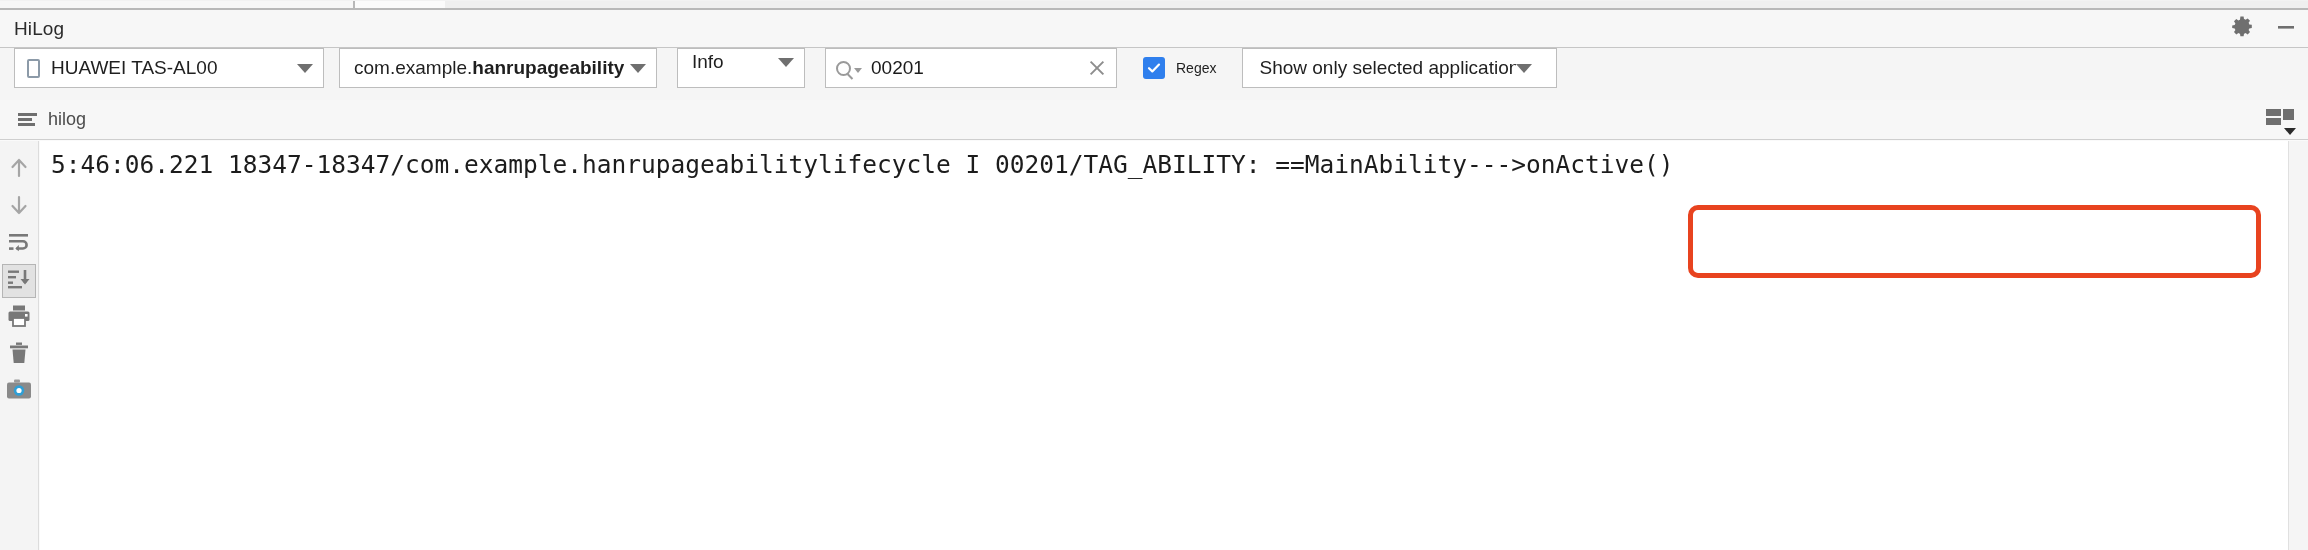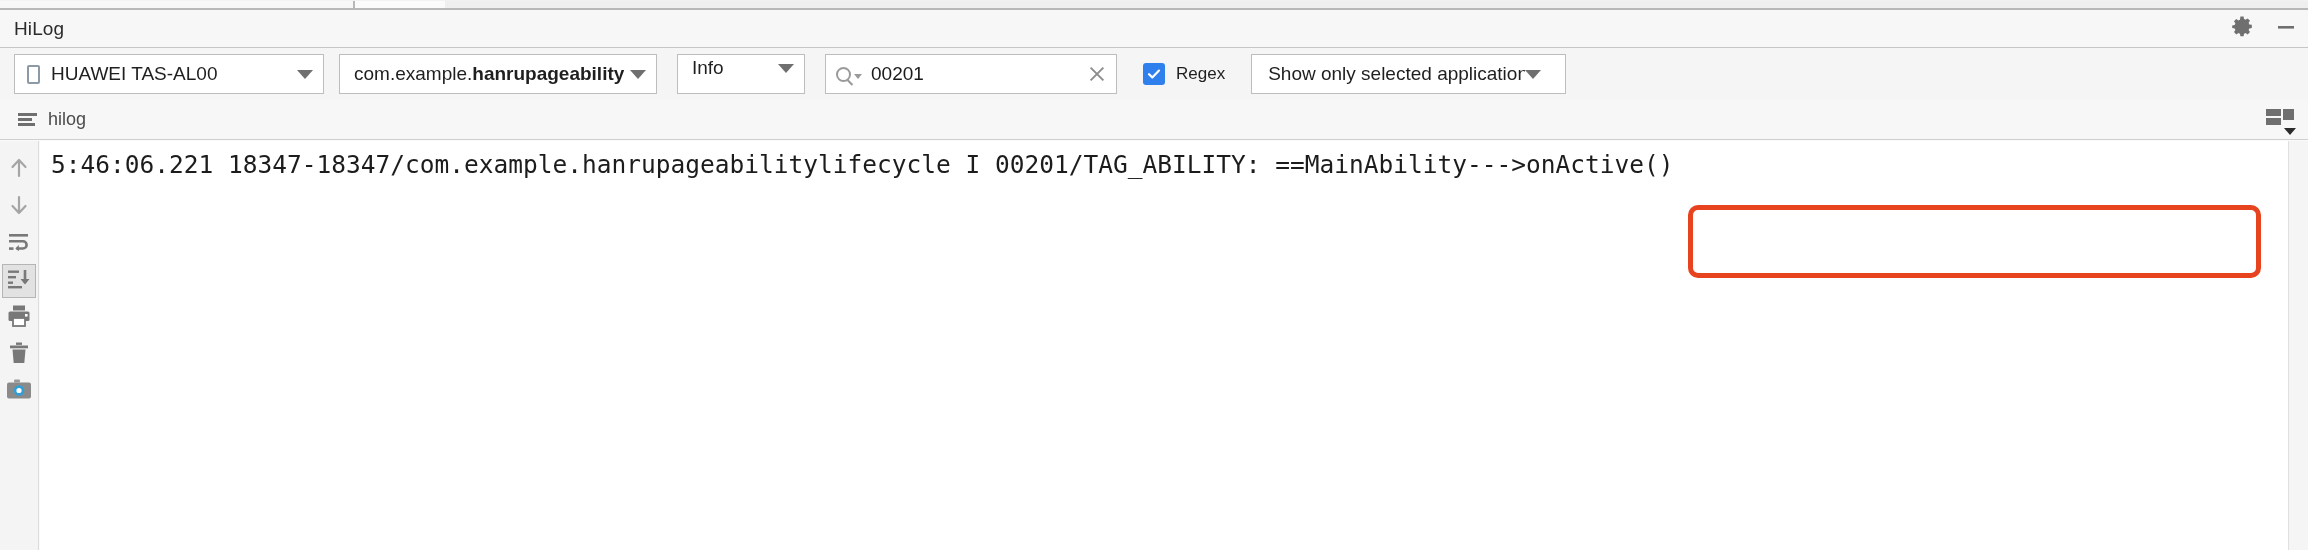--- a/index.html
+++ b/index.html
@@ -84,21 +84,20 @@
   }
 
   
   .toolbar {
     position: absolute;
     left: 0; top: 48px;
     width: 2308px;
     height: 52px;
     background: #f5f5f5;
     display: flex;
-    align-items: center;
     box-sizing: border-box;
     padding-left: 14px;
   }
 
   .ctl {
     height: 40px;
     background: #ffffff;
     border: 1px solid #bdbdbd;
     box-sizing: border-box;
     display: flex;
@@ -192,21 +191,21 @@
   }
   .checkbox {
     width: 22px; height: 22px;
     border-radius: 3px;
     display: flex; align-items: center; justify-content: center;
     flex: 0 0 auto;
   }
   .checkbox svg { display: block; }
   .regex-label {
     margin-left: 11px;
-    font-size: 17px;
+    font-size: 14px;
     color: #1f1f1f;
     white-space: nowrap;
   }
 
   
   .subtabs {
     position: absolute;
     left: 0; top: 100px;
     width: 2308px;
     height: 40px;

